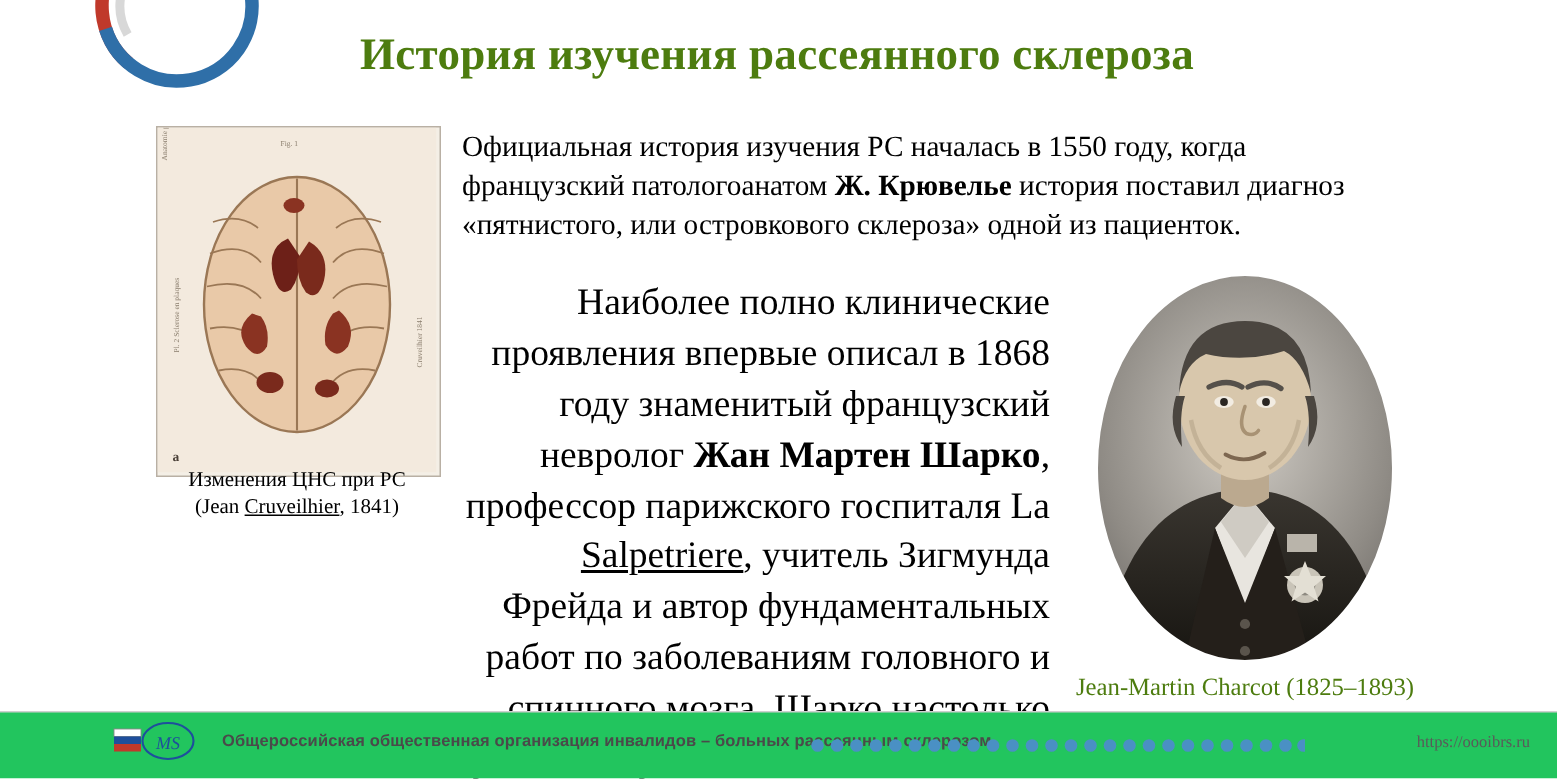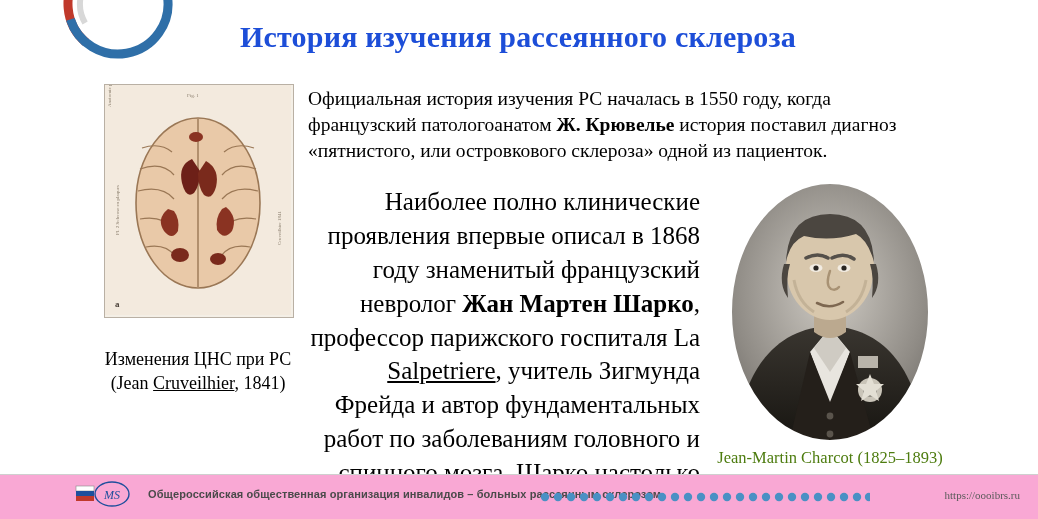--- a/index.html
+++ b/index.html
@@ -26,46 +26,46 @@
 
   
   .slide-title {
     position: absolute;
     left: 168px;
     top: 20px;
     width: 700px;
     font-family: "Liberation Serif", serif;
     font-size: 30px;
     font-weight: bold;
-    color: #1d4ed8;
+    color: #4d7c0f;
     text-align: center;
     letter-spacing: 0.2px;
   }
 
   
   .brain-figure {
     position: absolute;
     left: 104px;
     top: 84px;
     width: 188px;
     height: 232px;
     border: 1px solid #b9b0a4;
     background: #f4efe6;
     overflow: hidden;
   }
   .brain-canvas { display: block; }
 
   .brain-caption {
     position: absolute;
     left: 90px;
-    top: 348px;
+    top: 312px;
     width: 216px;
     text-align: center;
     font-family: "Liberation Serif", serif;
-    font-size: 18px;
+    font-size: 14px;
     color: #000000;
     line-height: 1.32;
   }
   .brain-caption .u { text-decoration: underline; }
 
   
   .para {
     position: absolute;
     font-family: "Liberation Serif", serif;
     color: #000000;
@@ -112,21 +112,21 @@
   }
 
   
   .footer {
     position: absolute;
     left: 0;
     bottom: 0;
     width: 1038px;
     height: 44px;
     border-top: 1px solid #cfcfcf;
-    background: #f9a8d4;
+    background: #22c55e;
   }
   .footer-logo {
     position: absolute;
     left: 74px;
     top: 5px;
     width: 62px;
     height: 34px;
   }
   .footer-text {
     position: absolute;

